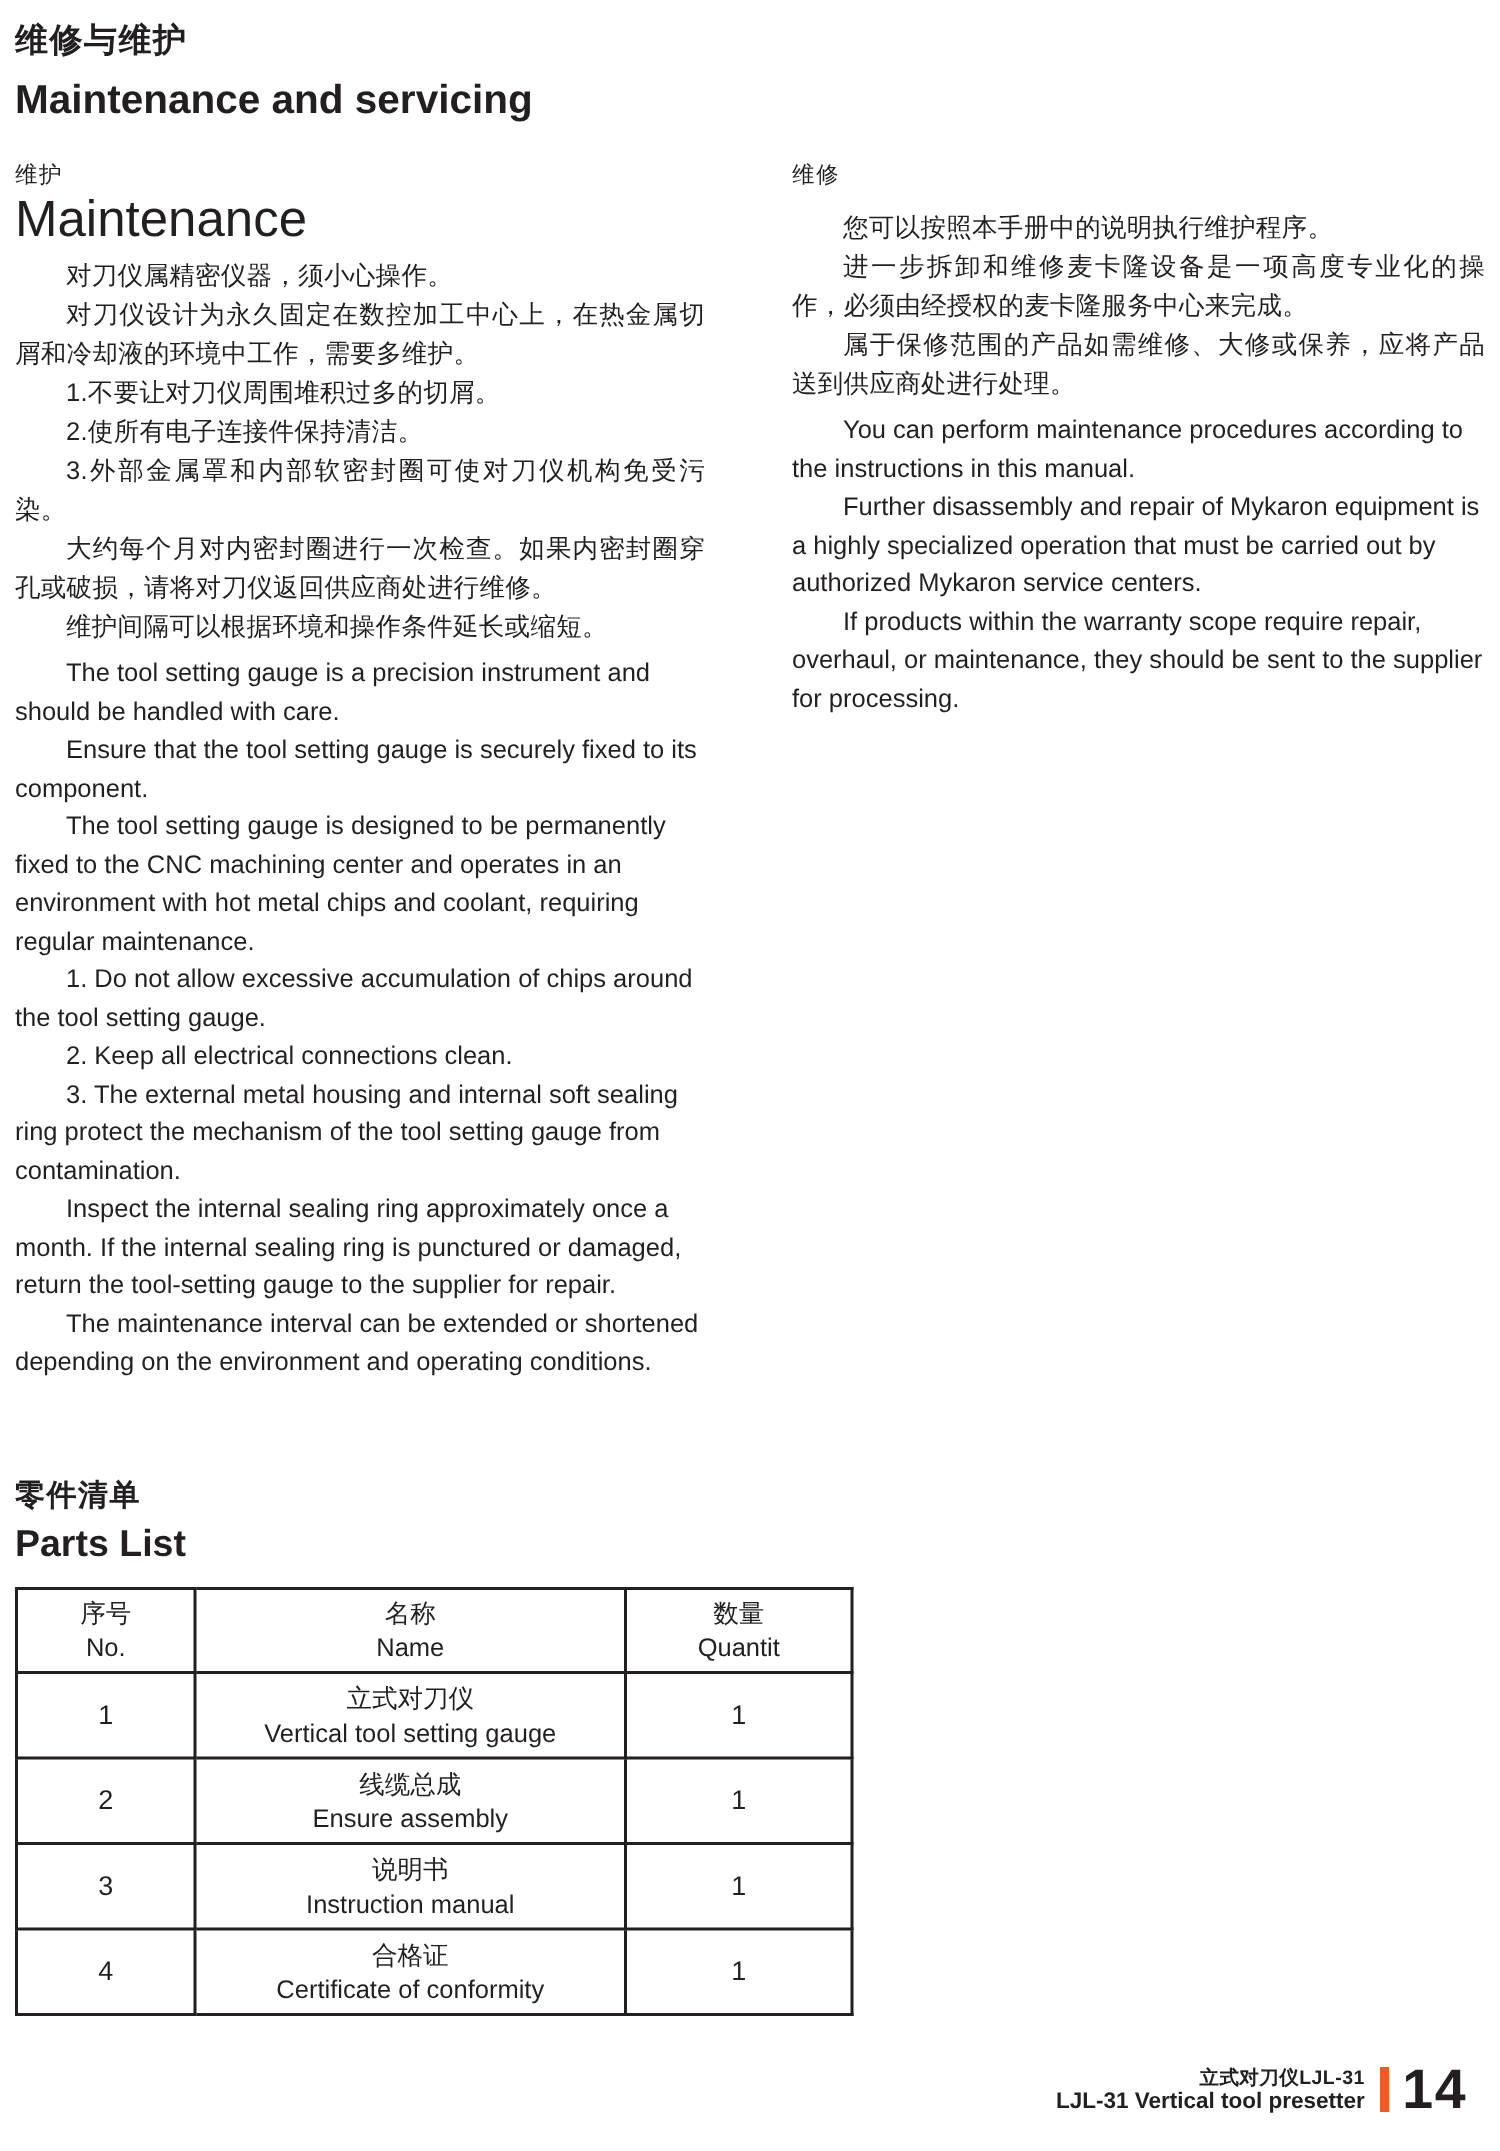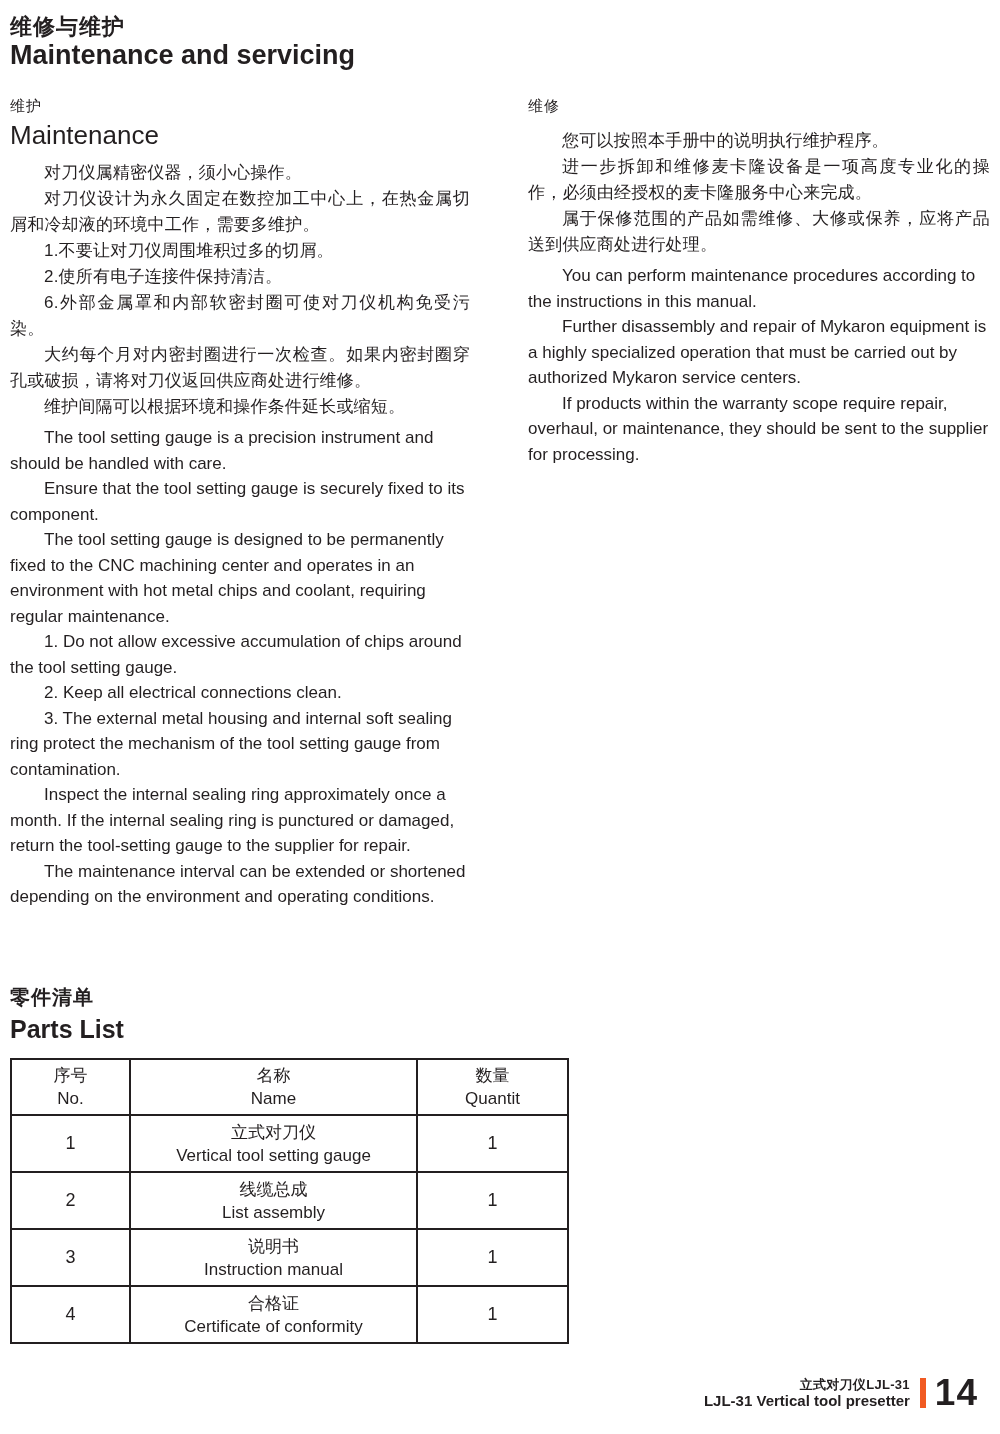--- a/index.html
+++ b/index.html
@@ -5,29 +5,29 @@
   html,body { margin:0; padding:0; background:#ffffff; }
   body {
     width:1000px; height:1434px;
     font-family:"Liberation Sans","DejaVu Sans",sans-serif;
     color:#231F20; position:relative; overflow:hidden;
   }
   .page { position:absolute; inset:0; padding:14px 10px 0 10px; box-sizing:border-box; }
 
   
   .title-zh { font-size:22px; font-weight:700; line-height:26px; letter-spacing:1px; }
-  .title-en { font-size:27px; font-weight:700; line-height:30px; margin-top:0; }
+  .title-en { font-size:27px; font-weight:700; line-height:30px; margin-top:11px; }
 
   
   .columns { display:flex; margin-top:24px; }
   .col-left  { width:460px; }
   .col-right { width:462px; margin-left:58px; }
 
   .sec-head-zh { font-size:15px; line-height:24px; letter-spacing:1px; }
-  .sec-head-en { font-size:26px; line-height:30px; margin-top:2px; }
+  .sec-head-en { font-size:34px; line-height:30px; margin-top:2px; }
 
   .zh-block { margin-top:10px; }
   .zh-block p {
     margin:0; font-size:17px; line-height:26px;
     text-indent:2em; text-align:justify; letter-spacing:0.2px;
   }
   .en-block { margin-top:5px; }
   .en-block p {
     margin:0; font-size:17px; line-height:25.5px;
     text-indent:2em; text-align:left;
@@ -76,21 +76,21 @@
   <div class="columns">
 
     <section class="col-left">
       <div class="sec-head-zh">维护</div>
       <div class="sec-head-en">Maintenance</div>
       <div class="zh-block">
         <p>对刀仪属精密仪器，须小心操作。</p>
         <p>对刀仪设计为永久固定在数控加工中心上，在热金属切屑和冷却液的环境中工作，需要多维护。</p>
         <p>1.不要让对刀仪周围堆积过多的切屑。</p>
         <p>2.使所有电子连接件保持清洁。</p>
-        <p>6.外部金属罩和内部软密封圈可使对刀仪机构免受污染。</p>
+        <p>3.外部金属罩和内部软密封圈可使对刀仪机构免受污染。</p>
         <p>大约每个月对内密封圈进行一次检查。如果内密封圈穿孔或破损，请将对刀仪返回供应商处进行维修。</p>
         <p>维护间隔可以根据环境和操作条件延长或缩短。</p>
       </div>
       <div class="en-block">
         <p>The tool setting gauge is a precision instrument and should be handled with care.</p>
         <p>Ensure that the tool setting gauge is securely fixed to its component.</p>
         <p>The tool setting gauge is designed to be permanently fixed to the CNC machining center and operates in an environment with hot metal chips and coolant, requiring regular maintenance.</p>
         <p>1. Do not allow excessive accumulation of chips around the tool setting gauge.</p>
         <p>2. Keep all electrical connections clean.</p>
         <p>3. The external metal housing and internal soft sealing ring protect the mechanism of the tool setting gauge from contamination.</p>
@@ -147,21 +147,21 @@
           <td>
             <div class="cell-zh">立式对刀仪</div>
             <div class="cell-en">Vertical tool setting gauge</div>
           </td>
           <td class="cell-num">1</td>
         </tr>
         <tr>
           <td class="cell-num">2</td>
           <td>
             <div class="cell-zh">线缆总成</div>
-            <div class="cell-en">List assembly</div>
+            <div class="cell-en">Ensure assembly</div>
           </td>
           <td class="cell-num">1</td>
         </tr>
         <tr>
           <td class="cell-num">3</td>
           <td>
             <div class="cell-zh">说明书</div>
             <div class="cell-en">Instruction manual</div>
           </td>
           <td class="cell-num">1</td>

